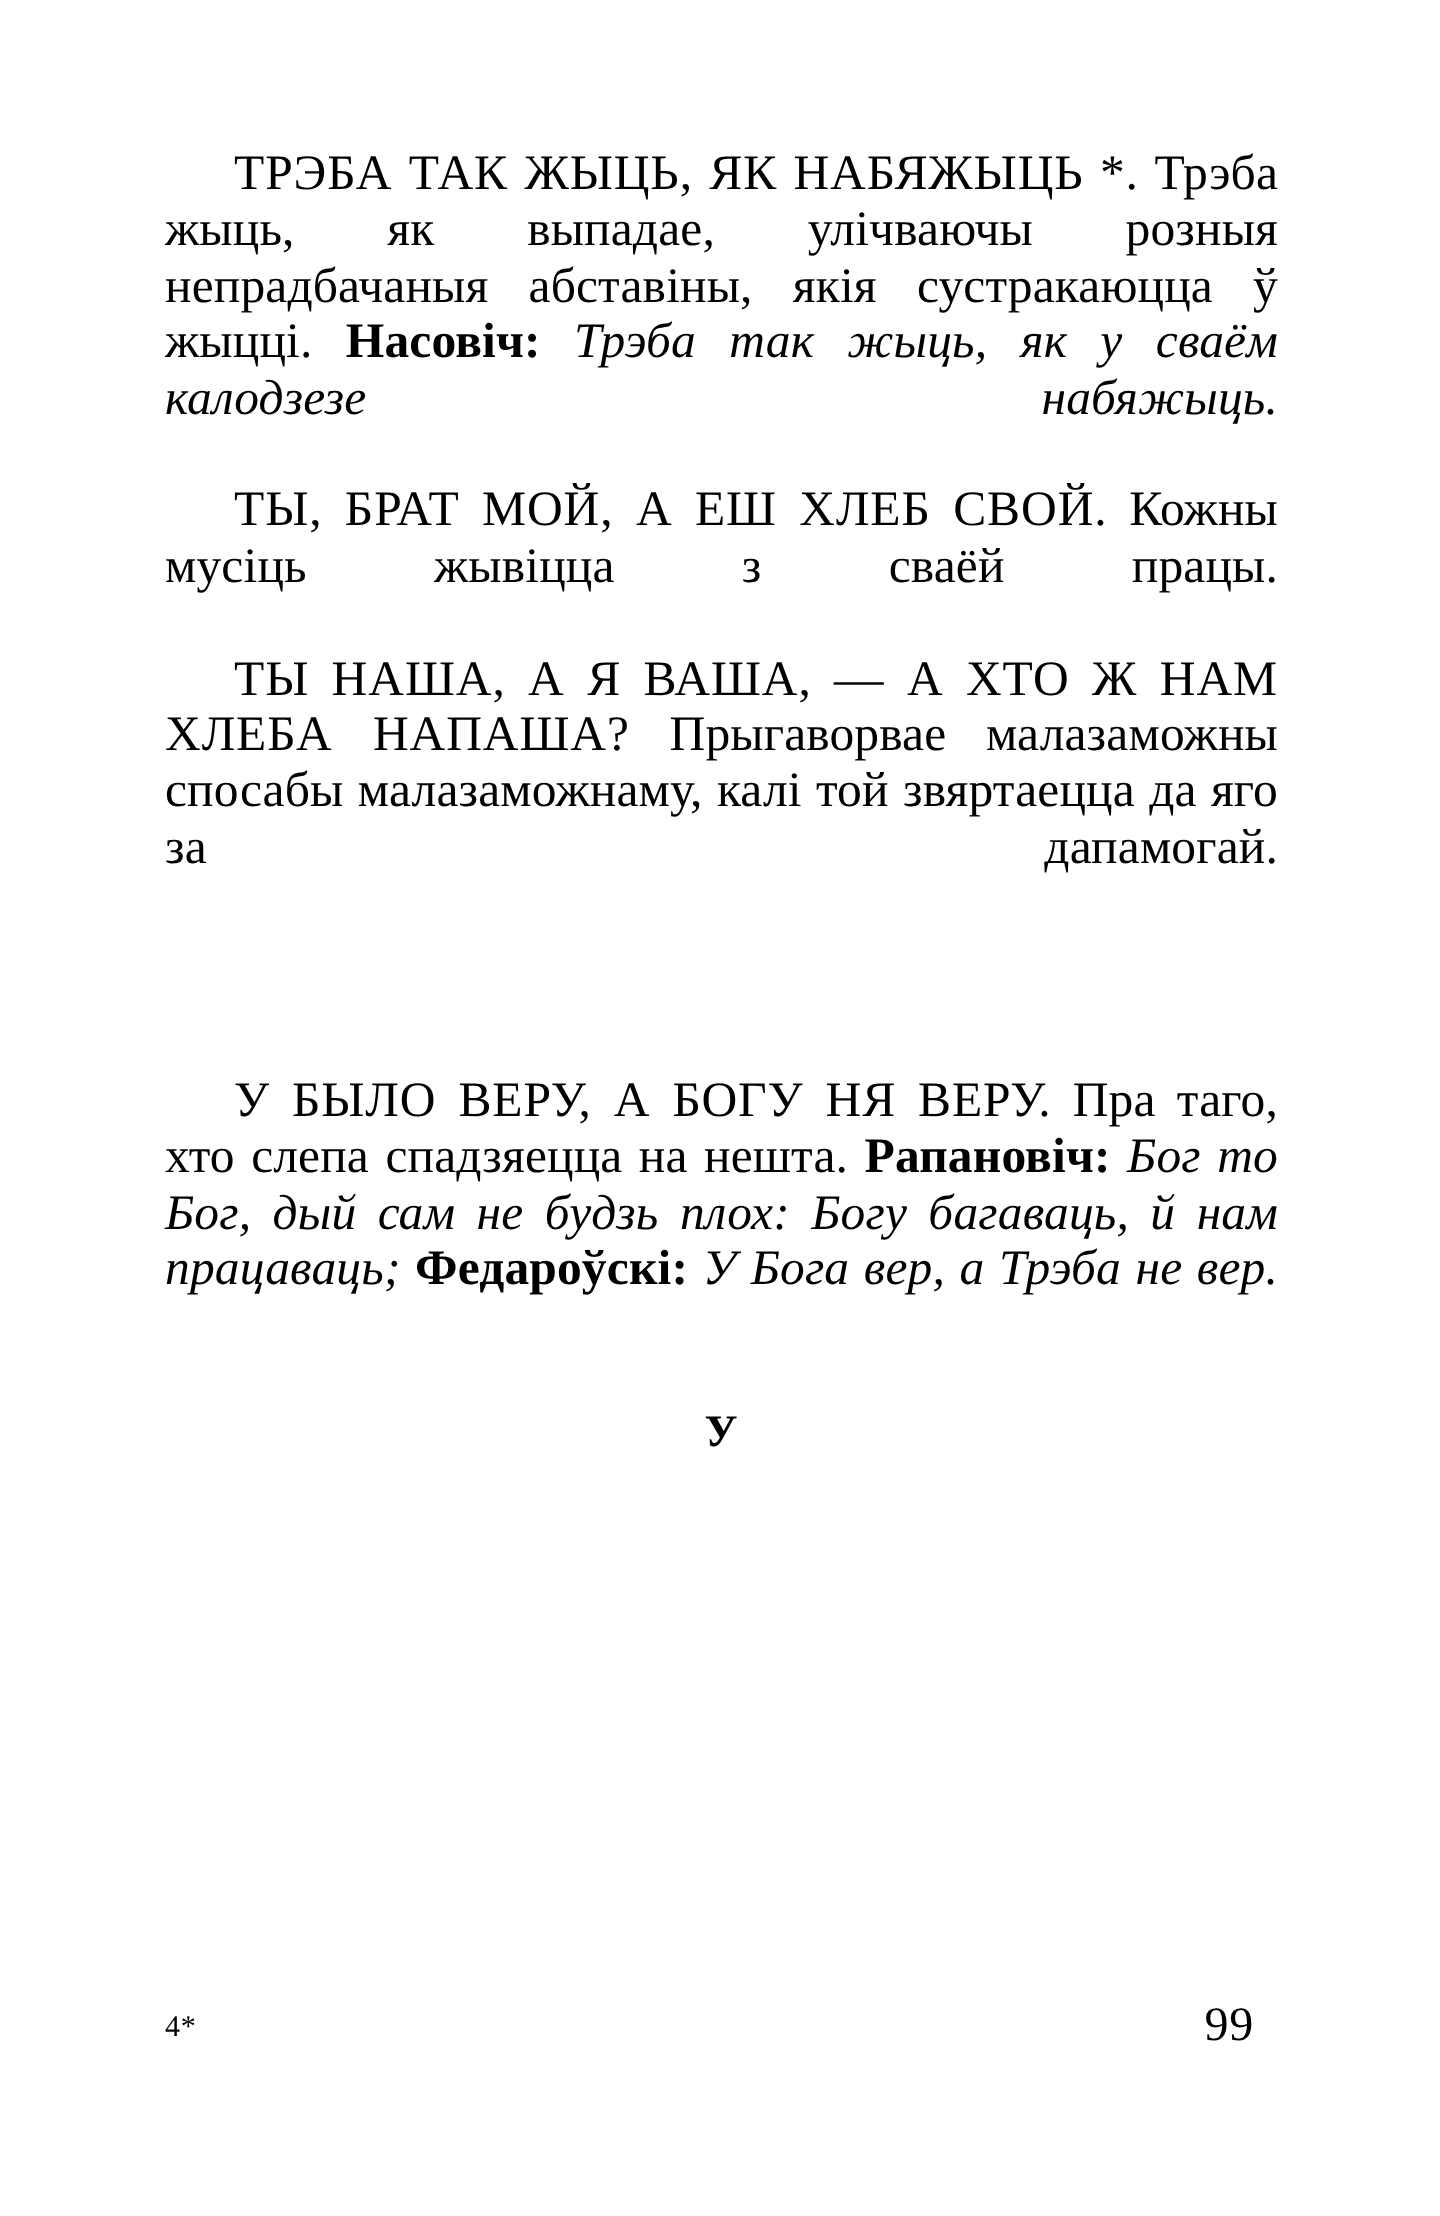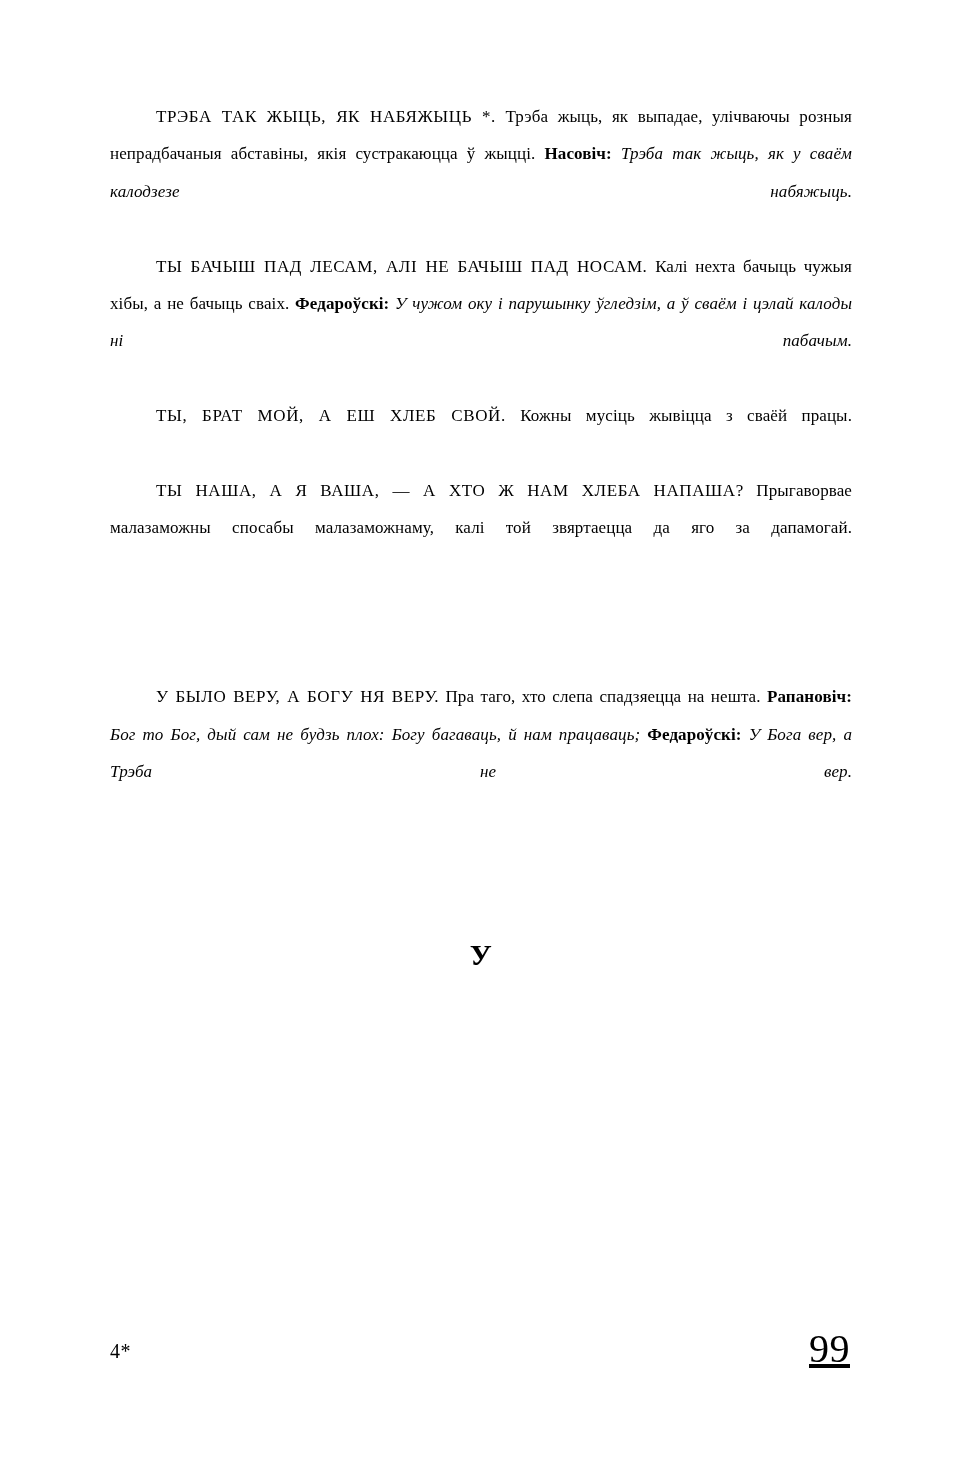--- a/index.html
+++ b/index.html
@@ -23,21 +23,21 @@
     left: 110px;
     top: 98px;
     width: 742px;
   }
   p.entry {
     margin: 0;
     padding: 0;
     text-indent: 46px;
     text-align: justify;
     text-justify: inter-word;
-    font-size: 17px;
+    font-size: 33px;
     line-height: 37.4px;
     letter-spacing: 0.1px;
     word-spacing: 0.4px;
     hyphens: manual;
   }
   p.entry:last-child {
     text-align: justify;
   }
   
   p.entry::after {
@@ -82,41 +82,39 @@
   .folio-sig {
     position: absolute;
     left: 0;
     top: 0;
     font-size: 20px;
     line-height: 26px;
     letter-spacing: 0.5px;
   }
   .folio-num {
     position: absolute;
-    right: 0;
+    right: 14px;
     top: -6px;
-    font-size: 40px;
+    font-size: 32px;
     line-height: 34px;
     font-weight: normal;
     letter-spacing: 0.5px;
-    text-decoration: underline;
   }
 </style>
 </head>
 <body>
 
 <div class="page">
 
   <div class="text-column">
 
     <p class="entry"><span class="hw">ТРЭБА ТАК ЖЫЦЬ, ЯК НАБЯЖЫЦЬ *.</span><span> Трэба жыць, як выпадае, улічваючы розныя непрадбачаныя абставіны, якія сустракаюцца ў жыцці. </span><span class="src">Насовіч:</span><span class="q"> Трэба так жыць, як у сваём калодзезе набяжыць.</span></p>
 
 
 
-    <p class="entry"><span class="hw">ТЫ БАЧЫШ ПАД ЛЕСАМ, АЛІ НЕ БАЧЫШ ПАД НОСАМ.</span><span> Калі нехта бачыць чужыя хібы, а не бачыць сваіх. </span><span class="src">Федароўскі:</span><span class="q"> У чужом оку і парушынку ўгледзім, а ў сваём і цэлай калоды ні пабачым.</span></p>
 
     <p class="entry"><span class="hw">ТЫ, БРАТ МОЙ, А ЕШ ХЛЕБ СВОЙ.</span><span> Кожны мусіць жывіцца з сваёй працы.</span><span class="src"></span><span class="q"></span></p>
 
 
     <p class="entry"><span class="hw">ТЫ НАША, А Я ВАША, — А ХТО Ж НАМ ХЛЕБА НАПАША?</span><span> Прыгаворвае малазаможны спосабы малазаможнаму, калі той звяртаецца да яго за дапамогай.</span><span class="src"></span><span class="q"></span></p>
 
     <div class="spacer-letter"></div>
 
     <p class="entry block-after-letter"><span class="hw">У БЫЛО ВЕРУ, А БОГУ НЯ ВЕРУ.</span><span> Пра таго, хто слепа спадзяецца на нешта. </span><span class="src">Рапановіч:</span><span class="q"> Бог то Бог, дый сам не будзь плох: Богу багаваць, й нам працаваць; </span><span class="src">Федароўскі:</span><span class="q"> У Бога вер, а Трэба не вер.</span></p>
 

